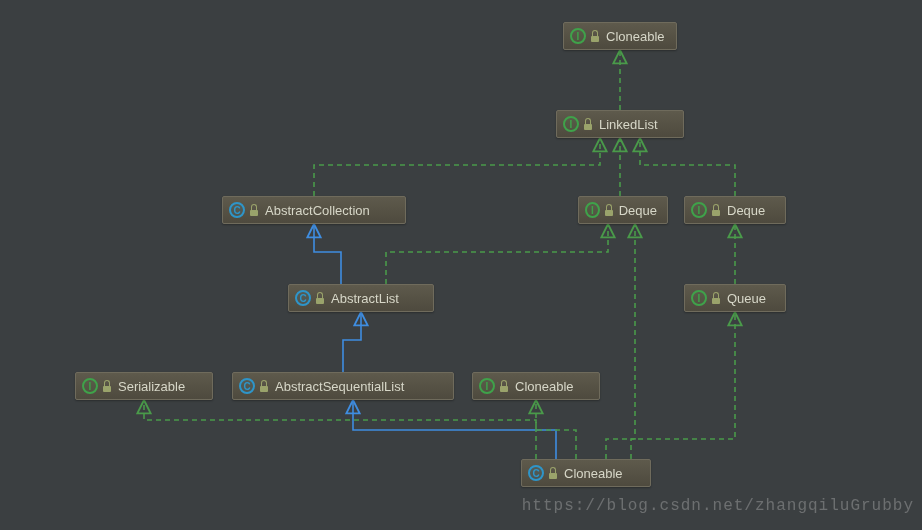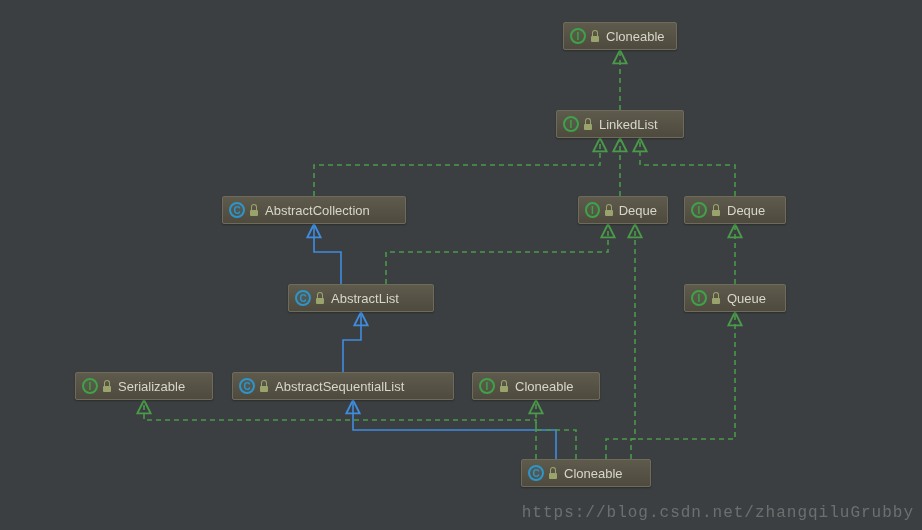--- a/index.html
+++ b/index.html
@@ -82,21 +82,21 @@
     border-radius: 4px 4px 0 0;
   }
   .node .label {
     color: #d7d7c8;
     font-size: 13px;
     white-space: nowrap;
   }
   .watermark {
     position: absolute;
     right: 8px;
-    bottom: 8px;
+    bottom: 15px;
     color: rgba(200,200,200,0.35);
     font-size: 16px;
     font-family: "Courier New", monospace;
     letter-spacing: 1px;
   }
 </style>
 </head>
 <body>
 
 <svg class="diagram">

